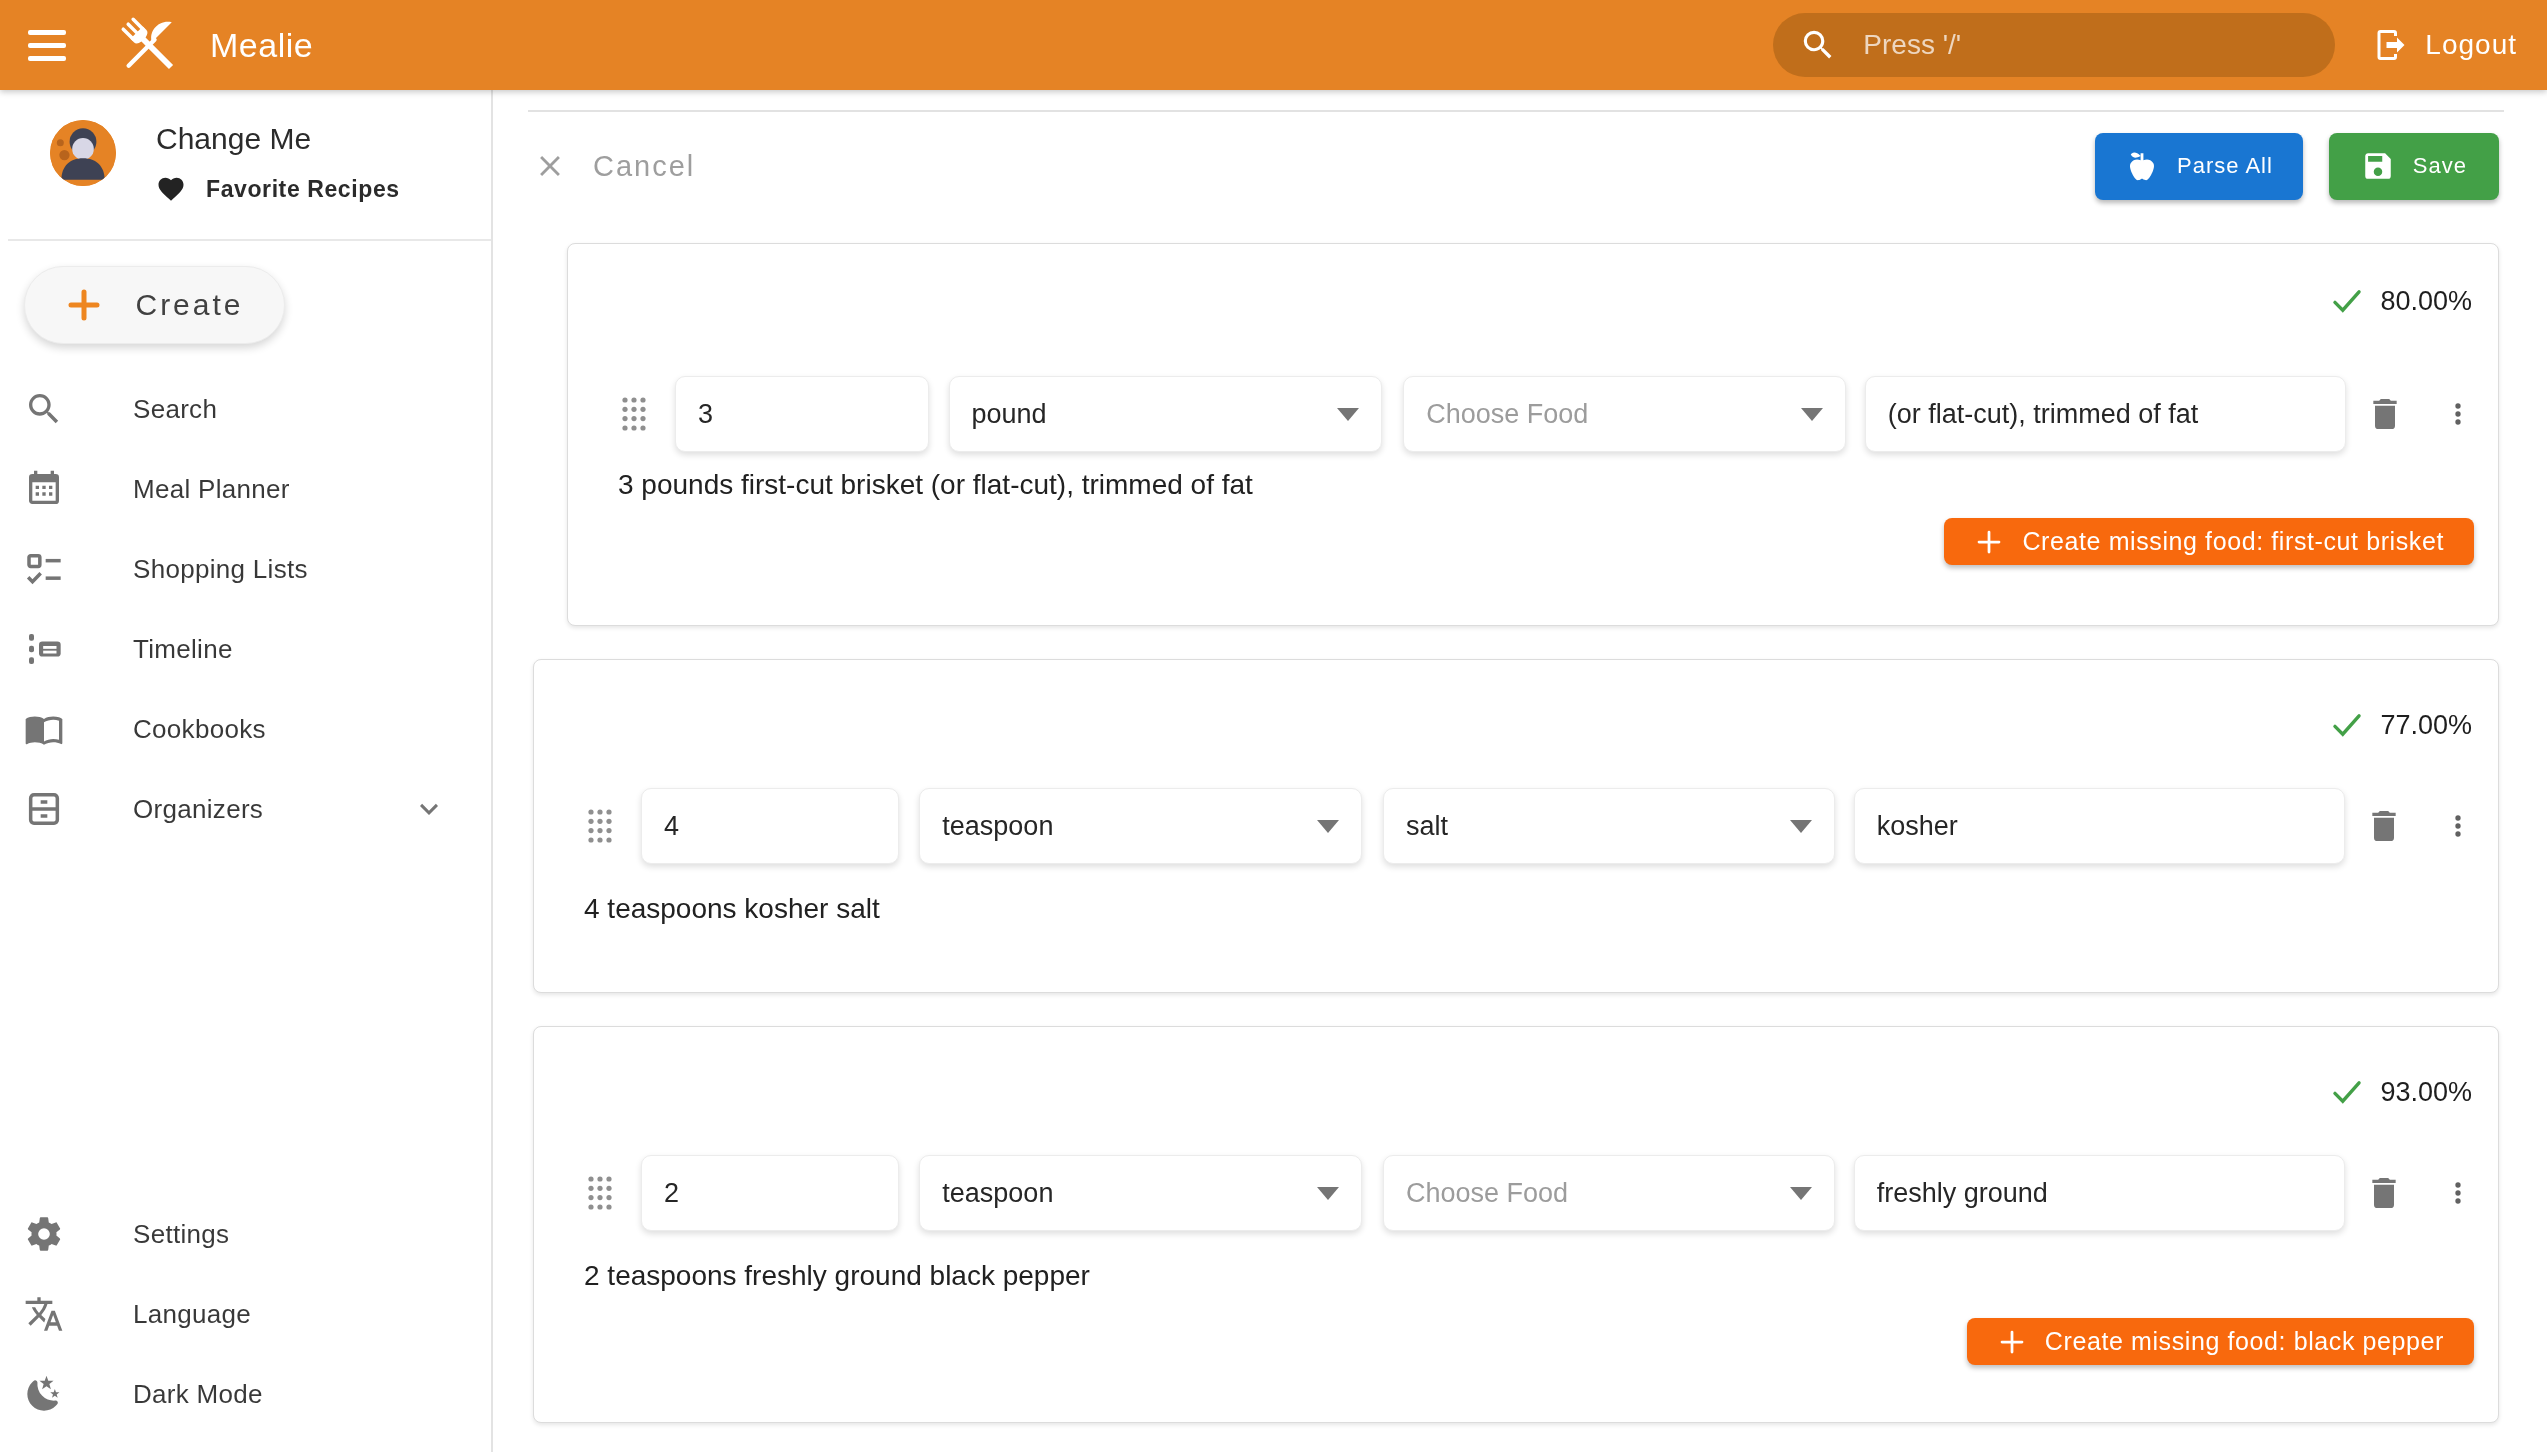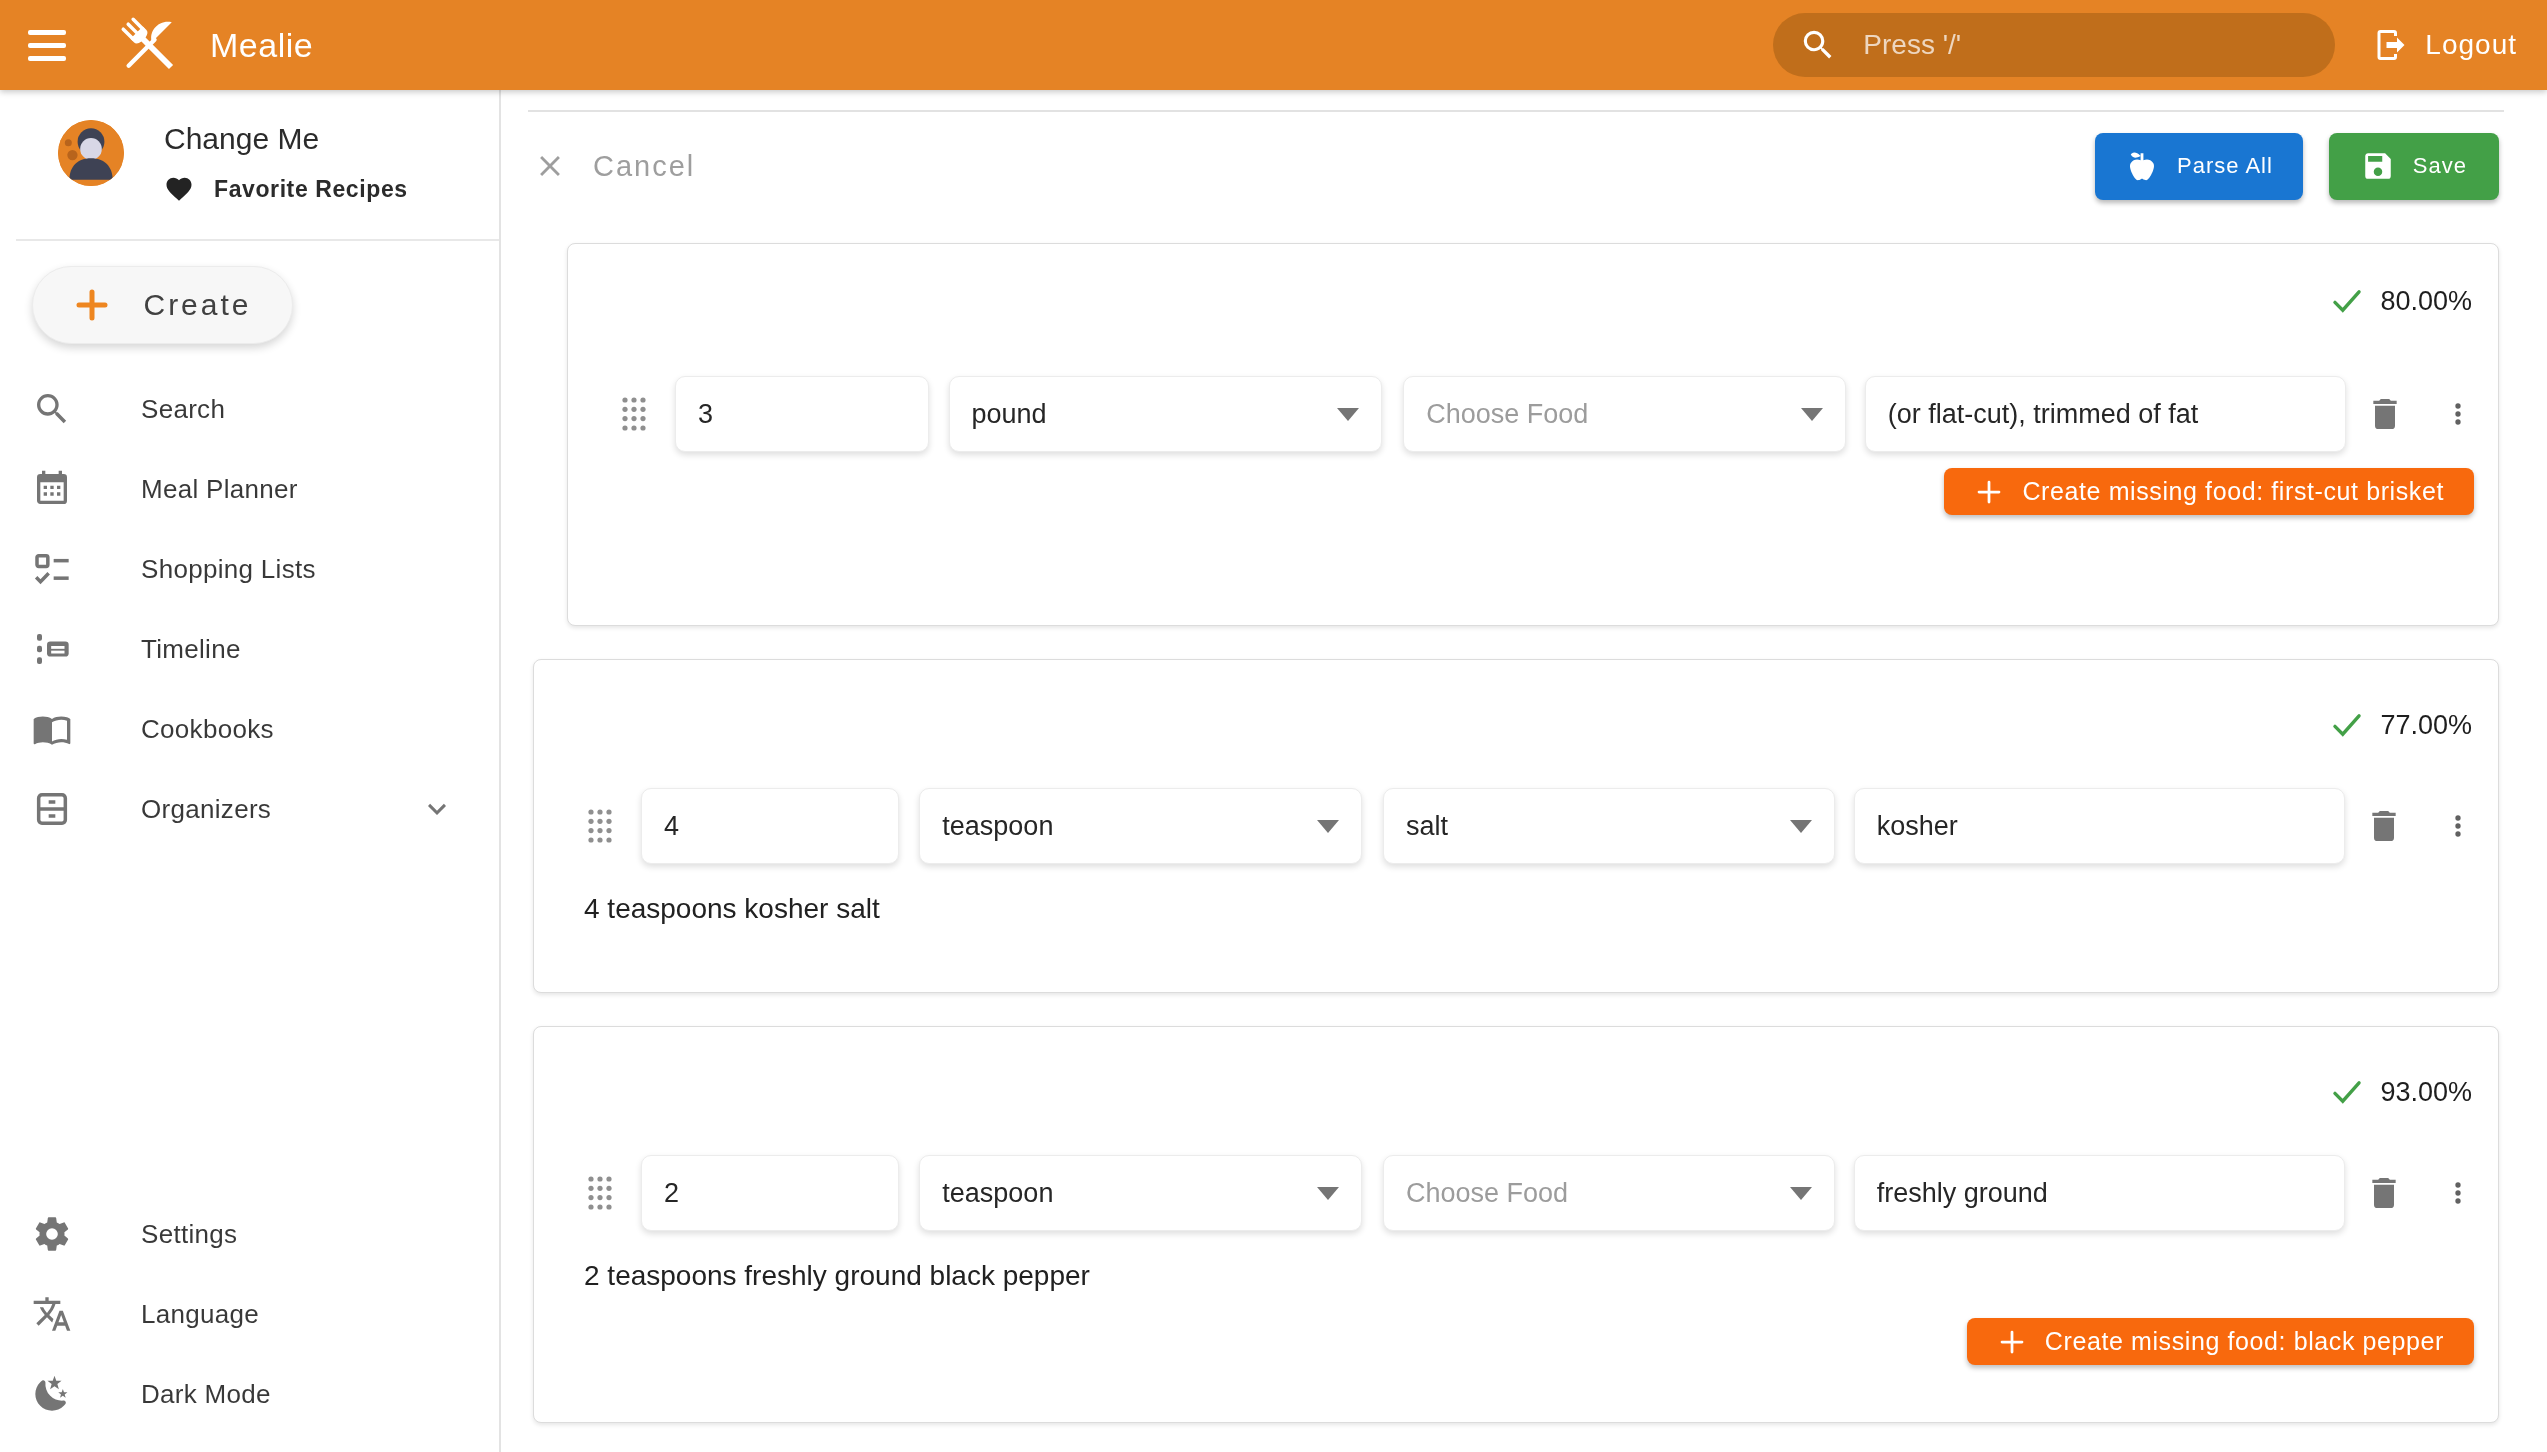--- a/index.html
+++ b/index.html
@@ -18,21 +18,21 @@
   .appbar-spacer { flex:1; }
   .searchbar { width:562px; height:64px; border-radius:32px; background:#C06E1B;
     display:flex; align-items:center; padding:0 26px; margin-right:38px; }
   .searchbar svg { width:38px; height:38px; flex:none; }
   .search-placeholder { color:rgba(255,255,255,0.72); font-size:28px; margin-left:26px; }
   .logout-btn { display:flex; align-items:center; gap:16px; background:none; border:none; cursor:pointer;
     color:#fff; font-size:28px; font-weight:500; letter-spacing:1px; font-family:inherit; }
   .logout-btn svg { width:36px; height:36px; }
 
   
-  .sidebar { position:fixed; top:90px; left:16px; bottom:0; width:485px; background:#fff;
+  .sidebar { position:fixed; top:90px; left:8px; bottom:0; width:485px; background:#fff;
     border-right:2px solid #E3E3E3; display:flex; flex-direction:column; z-index:20; }
   .user-block { height:149px; display:flex; align-items:flex-start; padding:30px 0 0 42px; }
   .avatar { width:66px; height:66px; border-radius:50%; overflow:hidden; background:#E58325; flex:none; }
   .user-meta { margin-left:40px; padding-top:2px; }
   .user-name { font-size:30px; color:#2b2b2b; }
   .fav-row { display:flex; align-items:center; gap:20px; margin-top:18px; cursor:pointer; }
   .fav-row svg { width:30px; height:30px; }
   .fav-label { font-size:23px; font-weight:700; letter-spacing:0.6px; color:#2b2b2b; }
   .sidebar-divider { border-bottom:2px solid #E8E8E8; }
   .create-btn { margin:25px 0 0 16px; width:261px; height:78px; border-radius:40px; border:1px solid #ececec;
@@ -327,20 +327,21 @@
           <svg viewBox="0 0 24 24">
               <path fill="#757575" d="M19,4H15.5L14.5,3H9.5L8.5,4H5V6H19M6,19A2,2 0 0,0 8,21H16A2,2 0 0,0 18,19V7H6V19Z"></path>
             </svg>
         </button>
         <button class="icon-btn kebab-btn">
           <svg viewBox="0 0 24 24">
               <path fill="#616161" d="M12,16A2,2 0 0,1 14,18A2,2 0 0,1 12,20A2,2 0 0,1 10,18A2,2 0 0,1 12,16M12,10A2,2 0 0,1 14,12A2,2 0 0,1 12,14A2,2 0 0,1 10,12A2,2 0 0,1 12,10M12,4A2,2 0 0,1 14,6A2,2 0 0,1 12,8A2,2 0 0,1 10,6A2,2 0 0,1 12,4Z"></path>
             </svg>
         </button>
       </div>
+      <div class="sentence">3 pounds first-cut brisket (or flat-cut), trimmed of fat</div>
       <div class="create-row">
         <button class="create-missing-btn">
           <svg viewBox="0 0 24 24">
               <path d="M12,4 V20 M4,12 H20" stroke="#fff" stroke-width="2.2" fill="none" stroke-linecap="round"></path>
             </svg>
           <span>Create missing food: first-cut brisket</span>
         </button>
       </div>
     </section>
 

